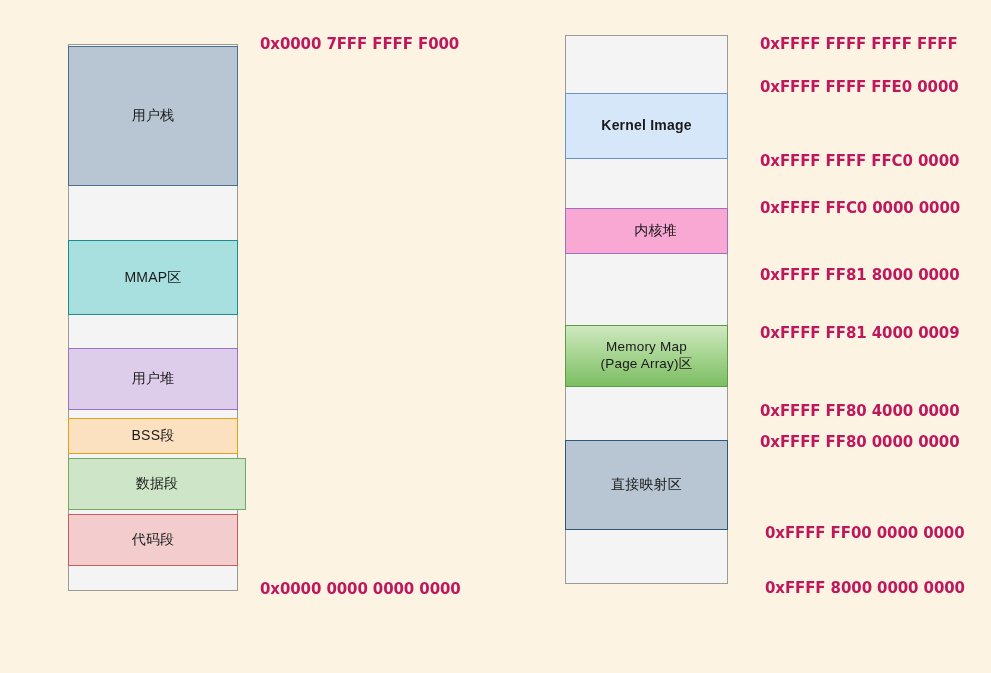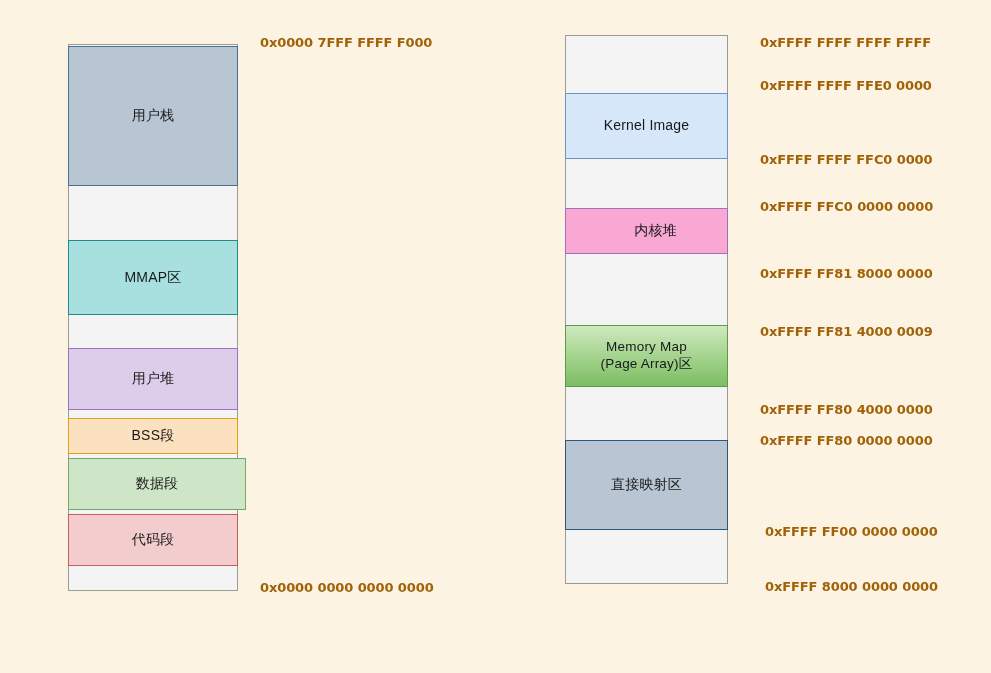--- a/index.html
+++ b/index.html
@@ -41,23 +41,23 @@
     color: #1a1a1a;
     line-height: 1.25;
     letter-spacing: .2px;
   }
   .blk.two-line { font-size: 13.5px; }
 
   
   .addr {
     position: absolute;
     font-family: "DejaVu Sans", sans-serif;
-    font-size: 13px;
+    font-size: 15px;
     font-weight: bold;
-    color: #a16207;
+    color: #be185d;
     white-space: nowrap;
     letter-spacing: -0.1px;
     text-align: center;
   }
 
   
   .caption {
     position: absolute;
     font-family: "DejaVu Sans", sans-serif;
     font-size: 20px;
@@ -97,21 +97,21 @@
       </div>
     </div>
   <div id="process-addrs">
       <div class="addr" style="left: 260px; top: 35px;">0x0000 7FFF FFFF F000</div>
       <div class="addr" style="left: 260px; top: 580px;">0x0000 0000 0000 0000</div>
     </div>
   <div class="caption" id="caption-process">进程虚拟内存空间</div>
 
   <div class="col" id="col-kernel"></div>
   <div id="kernel-blocks">
-      <div class="blk" style="left: 565px; top: 93px; width: 163px; height: 66px; background: rgb(214, 231, 250); border: 1.5px solid rgb(107, 147, 196);">
+      <div class="blk" style="left: 565px; top: 93px; width: 163px; height: 66px; background: rgb(214, 231, 250); border: 1.5px solid rgb(107, 147, 196); font-weight: bold;">
         <span>Kernel Image</span>
       </div>
       <div class="blk" style="left: 565px; top: 208px; width: 163px; height: 46px; background: #f9a8d4; border: 1.5px solid rgb(154, 114, 192); padding-left: 18px;">
         <span>内核堆</span>
       </div>
       <div class="blk two-line" style="left: 565px; top: 325px; width: 163px; height: 62px; background: linear-gradient(rgb(207, 232, 192) 0%, rgb(169, 214, 148) 45%, rgb(124, 189, 99) 100%); border: 1.5px solid rgb(91, 155, 74);">
         <span>Memory Map<br>(Page Array)区</span>
       </div>
       <div class="blk" style="left: 565px; top: 440px; width: 163px; height: 90px; background: rgb(184, 198, 212); border: 1.5px solid rgb(46, 88, 120);">
         <span>直接映射区</span>

